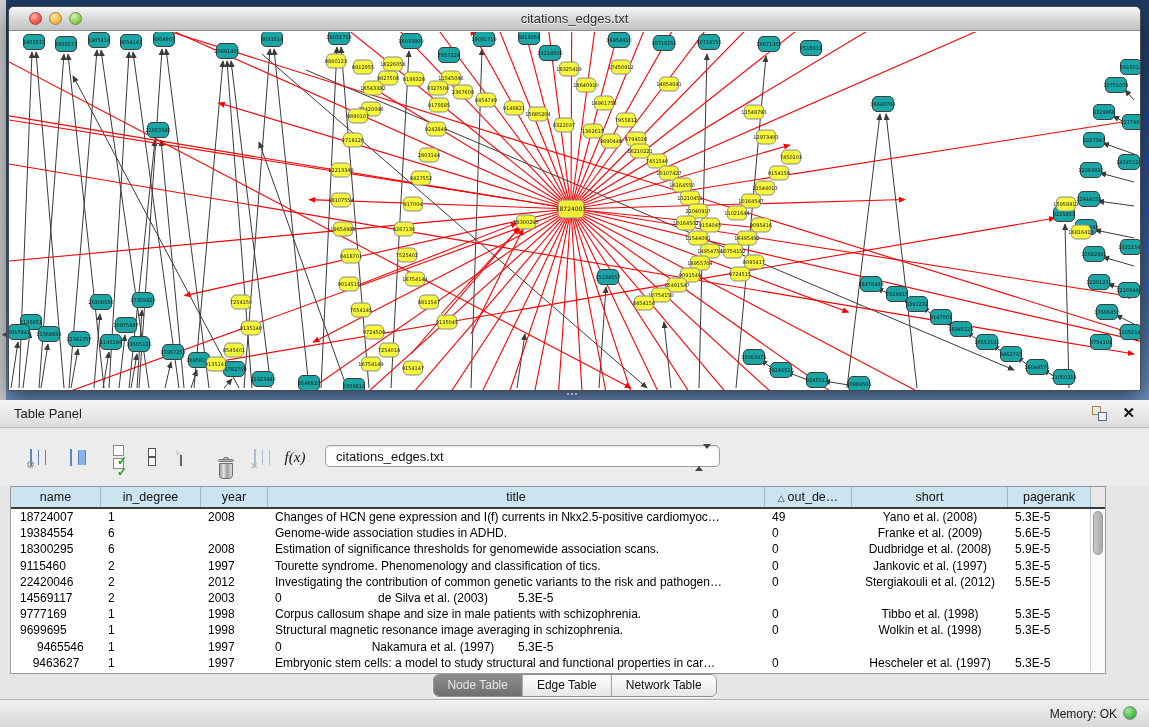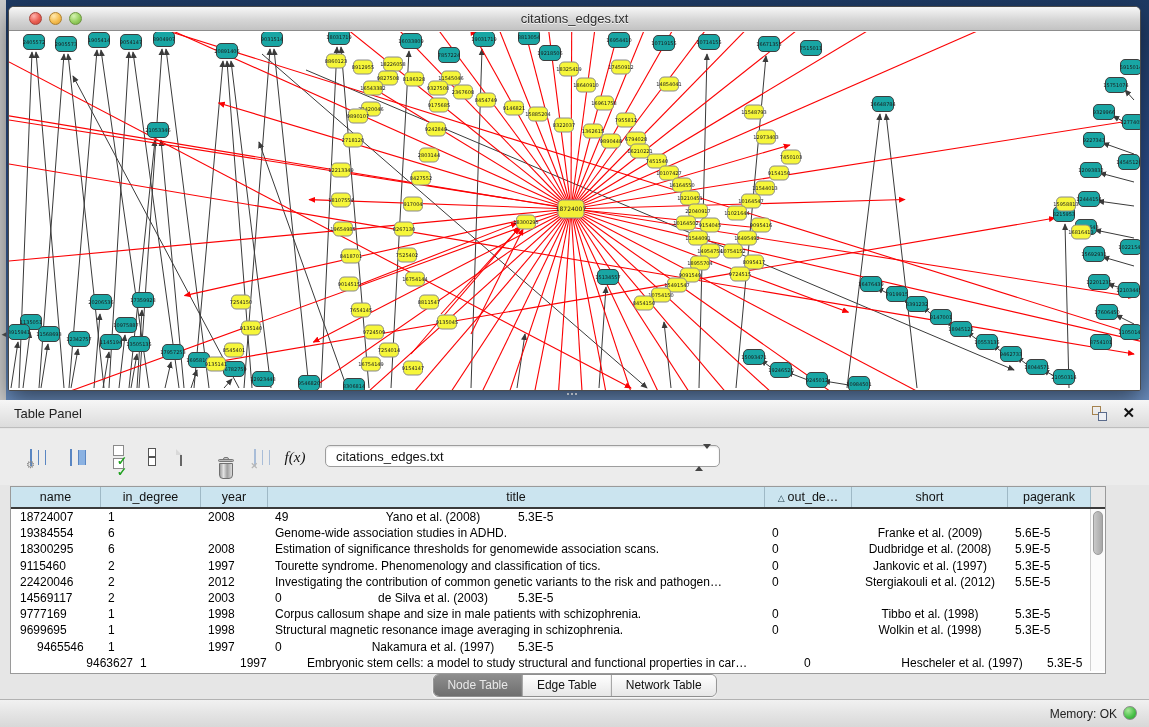--- a/index.html
+++ b/index.html
@@ -891,20 +891,21 @@
         <div class="th" style="width: 87px; flex: 0 0 87px;"><span class="sort-tri">△</span>out_de…</div>
         <div class="th" style="width: 156px; flex: 0 0 156px;">short</div>
         <div class="th" style="width: 83px; flex: 0 0 83px;">pagerank</div>
         <div class="th filler"></div>
       </div>
     <div class="tbody">
         <div class="tr">
           <div class="td" style="width: 90px; flex: 0 0 90px; text-align: left; padding-left: 9px;">18724007</div>
           <div class="td" style="width: 100px; flex: 0 0 100px; text-align: left; padding-left: 7px;">1</div>
           <div class="td" style="width: 67px; flex: 0 0 67px; text-align: left; padding-left: 7px;">2008</div>
+          <div class="td" style="width: 497px; flex: 0 0 497px; text-align: left; padding-left: 7px;">Changes of HCN gene expression and I(f) currents in Nkx2.5-positive cardiomyoc…</div>
           <div class="td" style="width: 87px; flex: 0 0 87px; text-align: left; padding-left: 7px;">49</div>
           <div class="td" style="width: 156px; flex: 0 0 156px; text-align: center; padding-left: 0px;">Yano et al. (2008)</div>
           <div class="td" style="width: 83px; flex: 0 0 83px; text-align: left; padding-left: 7px;">5.3E-5</div>
         </div>
         <div class="tr">
           <div class="td" style="width: 90px; flex: 0 0 90px; text-align: left; padding-left: 9px;">19384554</div>
           <div class="td" style="width: 100px; flex: 0 0 100px; text-align: left; padding-left: 7px;">6</div>
           <div class="td" style="width: 67px; flex: 0 0 67px; text-align: left; padding-left: 7px; margin-top: 15px;">2009</div>
           <div class="td" style="width: 497px; flex: 0 0 497px; text-align: left; padding-left: 7px;">Genome-wide association studies in ADHD.</div>
           <div class="td" style="width: 87px; flex: 0 0 87px; text-align: left; padding-left: 7px;">0</div>
@@ -966,21 +967,21 @@
         </div>
         <div class="tr">
           <div class="td" style="width: 90px; flex: 0 0 90px; text-align: left; padding-left: 26px;">9465546</div>
           <div class="td" style="width: 100px; flex: 0 0 100px; text-align: left; padding-left: 7px;">1</div>
           <div class="td" style="width: 67px; flex: 0 0 67px; text-align: left; padding-left: 7px;">1997</div>
           <div class="td" style="width: 87px; flex: 0 0 87px; text-align: left; padding-left: 7px;">0</div>
           <div class="td" style="width: 156px; flex: 0 0 156px; text-align: center; padding-left: 0px;">Nakamura et al. (1997)</div>
           <div class="td" style="width: 83px; flex: 0 0 83px; text-align: left; padding-left: 7px;">5.3E-5</div>
         </div>
         <div class="tr">
-          <div class="td" style="width: 90px; flex: 0 0 90px; text-align: right; padding-left: 0; margin-left: 32px;">9463627</div>
+          <div class="td" style="width: 90px; flex: 0 0 90px; text-align: center; padding-left: 0;">9463627</div>
           <div class="td" style="width: 100px; flex: 0 0 100px; text-align: left; padding-left: 7px;">1</div>
           <div class="td" style="width: 67px; flex: 0 0 67px; text-align: left; padding-left: 7px;">1997</div>
           <div class="td" style="width: 497px; flex: 0 0 497px; text-align: left; padding-left: 7px;">Embryonic stem cells: a model to study structural and functional properties in car…</div>
           <div class="td" style="width: 87px; flex: 0 0 87px; text-align: left; padding-left: 7px;">0</div>
           <div class="td" style="width: 156px; flex: 0 0 156px; text-align: center; padding-left: 0px;">Hescheler et al. (1997)</div>
           <div class="td" style="width: 83px; flex: 0 0 83px; text-align: left; padding-left: 7px;">5.3E-5</div>
         </div>
       </div>
     <div class="vscroll">
         <div class="thumb"></div>

